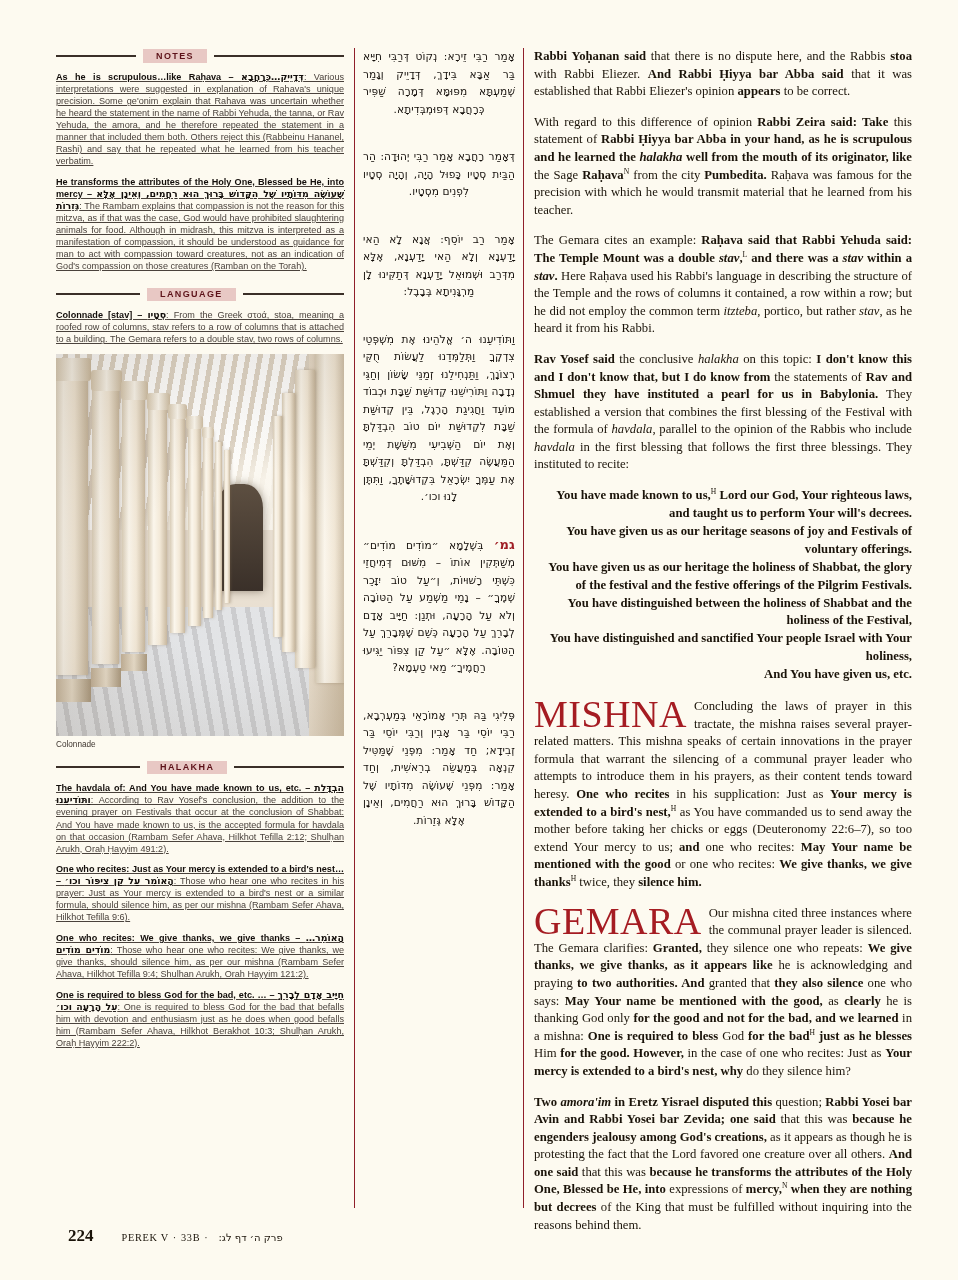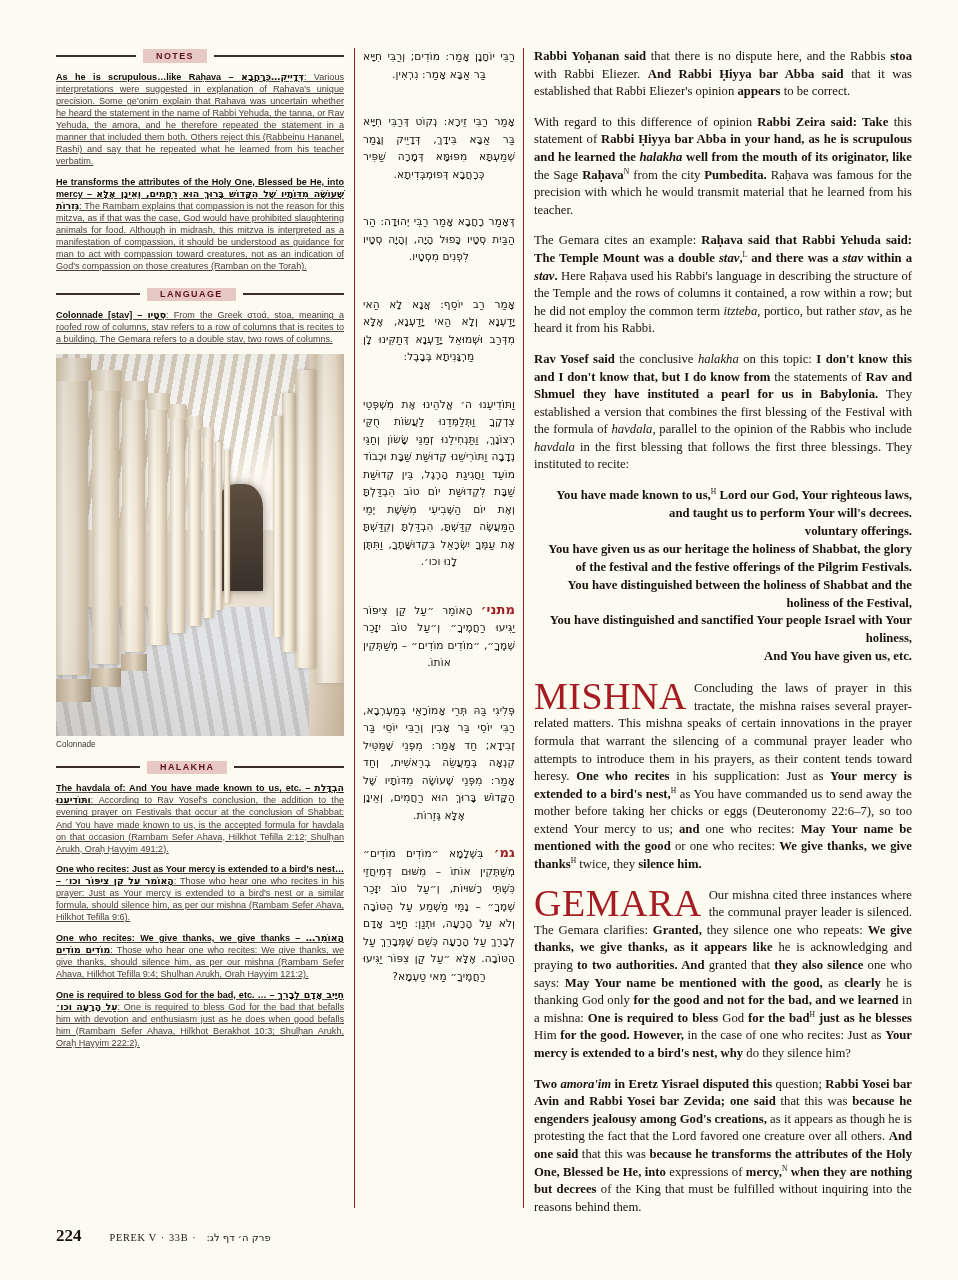--- a/index.html
+++ b/index.html
@@ -188,21 +188,21 @@
     font-size:38px;
     line-height:30px;
     letter-spacing:.5px;
     margin:1px 7px 0 0;
     font-weight:normal;
   }
 
   
   .footer{
     position:absolute;
-    left:56px;bottom:34px;
+    left:68px;bottom:34px;
     width:856px;
     display:flex;align-items:baseline;
   }
   .fnum{
     font-family:"Liberation Serif", serif;
     font-weight:bold;font-size:17px;color:#1a1309;
     margin-right:28px;
   }
   .fperek{
     font-family:"Liberation Serif", serif;
@@ -235,21 +235,21 @@
       <p class="sb-p">
         <b>He transforms the attributes of the Holy One, Blessed be He, into mercy – </b><span class="he">שֶׁעוֹשֶׂה מִדּוֹתָיו שֶׁל הַקָּדוֹשׁ בָּרוּךְ הוּא רַחֲמִים, וְאֵינָן אֶלָּא גְּזֵרוֹת</span><span>: The Rambam explains that compassion is not the reason for this mitzva, as if that was the case, God would have prohibited slaughtering animals for food. Although in midrash, this mitzva is interpreted as a manifestation of compassion, it should be understood as guidance for man to act with compassion toward creatures, not as an indication of God's compassion on those creatures (Ramban on the Torah).</span>
       </p>
 
       <div class="sb-head" style="margin-top:14px">
         <span class="bar l"></span>
         <span class="lbl">LANGUAGE</span>
         <span class="bar"></span>
       </div>
       <p class="sb-p">
-        <b>Colonnade [stav] – </b><span class="he">סְטָיו</span><span>: From the Greek στοά, stoa, meaning a roofed row of columns, stav refers to a row of columns that is recites to a building. The Gemara refers to a double stav, two rows of columns.</span>
+        <b>Colonnade [stav] – </b><span class="he">סְטָיו</span><span>: From the Greek στοά, stoa, meaning a roofed row of columns, stav refers to a row of columns that is attached to a building. The Gemara refers to a double stav, two rows of columns.</span>
       </p>
 
       <div class="sb-img-wrap">
         <div class="sb-img">
           <div class="cn">
             <div class="ceil"></div>
             <div class="ceilmask"></div>
             <div class="floor"></div>
             <div class="wallR"></div>
             <div class="door"></div>
@@ -299,41 +299,40 @@
         <b>One who recites: We give thanks, we give thanks – </b><span class="he">הָאוֹמֵר… מוֹדִים מוֹדִים</span><span>: Those who hear one who recites: We give thanks, we give thanks, should silence him, as per our mishna (Rambam Sefer Ahava, Hilkhot Tefilla 9:4; Shulḥan Arukh, Oraḥ Ḥayyim 121:2).</span>
       </p>
       <p class="sb-p">
         <b>One is required to bless God for the bad, etc. … – </b><span class="he">חַיָּיב אָדָם לְבָרֵךְ עַל הָרָעָה וכו׳</span><span>: One is required to bless God for the bad that befalls him with devotion and enthusiasm just as he does when good befalls him (Rambam Sefer Ahava, Hilkhot Berakhot 10:3; Shulḥan Arukh, Oraḥ Ḥayyim 222:2).</span>
       </p>
     </div>
 
     <div class="rule-v"></div>
 
     <div class="col-heb">
-      <p class="heb heb-sp-lg">רַבִּי יוֹחָנָן אָמַר: מוֹדִים; וְרַבִּי חִיָּיא בַּר אַבָּא אָמַר: נִרְאִין.</p>
       <p class="heb heb-sp-lg">אָמַר רַבִּי זֵירָא: נְקוֹט דְּרַבִּי חִיָּיא בַּר אַבָּא בִּידָךְ, דְּדָיֵיק וְגָמַר שְׁמַעְתָּא מִפּוּמָּא דְּמָרָה שַׁפִּיר כְּרָחֲבָא דְּפוּמְבְּדִיתָא.</p>
       <p class="heb heb-sp-lg">דְּאָמַר רָחֲבָא אָמַר רַבִּי יְהוּדָה: הַר הַבַּיִת סְטָיו כָּפוּל הָיָה, וְהָיָה סְטָיו לִפְנִים מִסְטָיו.</p>
       <p class="heb heb-sp-lg">אָמַר רַב יוֹסֵף: אֲנָא לָא הַאי יָדַעְנָא וְלָא הַאי יָדַעְנָא, אֶלָּא מִדְּרַב וּשְׁמוּאֵל יָדַעְנָא דְּתַקִּינוּ לָן מַרְגָּנִיתָא בְּבָבֶל:</p>
       <p class="heb heb-sp-lg">וַתּוֹדִיעֵנוּ ה׳ אֱלֹהֵינוּ אֶת מִשְׁפְּטֵי צִדְקֶךָ וַתְּלַמְּדֵנוּ לַעֲשׂוֹת חֻקֵּי רְצוֹנָךְ, וַתַּנְחִילֵנוּ זְמַנֵּי שָׂשׂוֹן וְחַגֵּי נְדָבָה וַתּוֹרִישֵׁנוּ קְדוּשַּׁת שַׁבָּת וּכְבוֹד מוֹעֵד וַחֲגִיגַת הָרֶגֶל, בֵּין קְדוּשַּׁת שַׁבָּת לִקְדוּשַּׁת יוֹם טוֹב הִבְדַּלְתָּ וְאֶת יוֹם הַשְּׁבִיעִי מִשֵּׁשֶׁת יְמֵי הַמַּעֲשֶׂה קִדַּשְׁתָּ, הִבְדַּלְתָּ וְקִדַּשְׁתָּ אֶת עַמְּךָ יִשְׂרָאֵל בִּקְדוּשָּׁתֶךָ, וַתִּתֶּן לָנוּ וכו׳.</p>
-      <p class="heb heb-sp-lg"><span class="hl">מתני׳</span><span> הָאוֹמֵר ״עַל קַן צִיפּוֹר יַגִּיעוּ רַחֲמֶיךָ״ וְ״עַל טוֹב יִזָּכֵר שְׁמֶךָ״, ״מוֹדִים מוֹדִים״ – מְשַׁתְּקִין אוֹתוֹ.</span></p>
+      <p class="heb heb-sp-lg"><span class="hl">גמ׳</span><span> בִּשְׁלָמָא ״מוֹדִים מוֹדִים״ מְשַׁתְּקִין אוֹתוֹ – מִשּׁוּם דְּמִיחֲזֵי כִּשְׁתֵּי רָשׁוּיוֹת, וְ״עַל טוֹב יִזָּכֵר שְׁמֶךָ״ – נָמֵי מַשְׁמַע עַל הַטּוֹבָה וְלֹא עַל הָרָעָה, וּתְנַן: חַיָּיב אָדָם לְבָרֵךְ עַל הָרָעָה כְּשֵׁם שֶׁמְּבָרֵךְ עַל הַטּוֹבָה. אֶלָּא ״עַל קַן צִפּוֹר יַגִּיעוּ רַחֲמֶיךָ״ מַאי טַעְמָא?</span></p>
       <p class="heb">פְּלִיגִי בַּהּ תְּרֵי אָמוֹרָאֵי בְּמַעְרְבָא, רַבִּי יוֹסֵי בַּר אָבִין וְרַבִּי יוֹסֵי בַּר זְבִידָא; חַד אָמַר: מִפְּנֵי שֶׁמַּטִּיל קִנְאָה בְּמַעֲשֵׂה בְרֵאשִׁית, וְחַד אָמַר: מִפְּנֵי שֶׁעוֹשֶׂה מִדּוֹתָיו שֶׁל הַקָּדוֹשׁ בָּרוּךְ הוּא רַחֲמִים, וְאֵינָן אֶלָּא גְּזֵרוֹת.</p>
-      <p class="heb heb-sp-lg"><span class="hl">גמ׳</span><span> בִּשְׁלָמָא ״מוֹדִים מוֹדִים״ מְשַׁתְּקִין אוֹתוֹ – מִשּׁוּם דְּמִיחֲזֵי כִּשְׁתֵּי רָשׁוּיוֹת, וְ״עַל טוֹב יִזָּכֵר שְׁמֶךָ״ – נָמֵי מַשְׁמַע עַל הַטּוֹבָה וְלֹא עַל הָרָעָה, וּתְנַן: חַיָּיב אָדָם לְבָרֵךְ עַל הָרָעָה כְּשֵׁם שֶׁמְּבָרֵךְ עַל הַטּוֹבָה. אֶלָּא ״עַל קַן צִפּוֹר יַגִּיעוּ רַחֲמֶיךָ״ מַאי טַעְמָא?</span></p>
     </div>
 
     <div class="rule-v2"></div>
 
     <div class="col-eng">
       <p class="eng"><b>Rabbi Yoḥanan said</b> that there is no dispute here, and the Rabbis <b>stoa</b> with Rabbi Eliezer. <b>And Rabbi Ḥiyya bar Abba said</b> that it was established that Rabbi Eliezer's opinion <b>appears</b> to be correct.</p>
       <p class="eng">With regard to this difference of opinion <b>Rabbi Zeira said: Take</b> this statement of <b>Rabbi Ḥiyya bar Abba in your hand, as he is scrupulous and he learned the <i>halakha</i> well from the mouth of its originator, like</b> the Sage <b>Raḥava</b><sup>N</sup> from the city <b>Pumbedita.</b> Raḥava was famous for the precision with which he would transmit material that he learned from his teacher.</p>
       <p class="eng">The Gemara cites an example: <b>Raḥava said that Rabbi Yehuda said: The Temple Mount was a double <i>stav</i>,</b><sup>L</sup> <b>and there was a <i>stav</i> within a <i>stav</i>.</b> Here Raḥava used his Rabbi's language in describing the structure of the Temple and the rows of columns it contained, a row within a row; but he did not employ the common term <i>itzteba</i>, portico, but rather <i>stav</i>, as he heard it from his Rabbi.</p>
       <p class="eng"><b>Rav Yosef said</b> the conclusive <i>halakha</i> on this topic: <b>I don't know this and I don't know that, but I do know from</b> the statements of <b>Rav and Shmuel they have instituted a pearl for us in Babylonia.</b> They established a version that combines the first blessing of the Festival with the formula of <i>havdala</i>, parallel to the opinion of the Rabbis who include <i>havdala</i> in the first blessing that follows the first three blessings. They instituted to recite:</p>
 
       <div class="eng prayer" id="prayer-block">
           <span class="ln"><b>You have made known to us,</b><sup>H</sup><b> Lord our God, Your righteous laws,</b></span>
           <span class="ind2"><b>and taught us to perform Your will's decrees.</b></span>
+          <span class="ln"><b>You have given us as our heritage seasons of joy and Festivals of</b></span>
           <span class="ind"><b>voluntary offerings.</b></span>
           <span class="ln"><b>You have given us as our heritage the holiness of Shabbat, the glory</b></span>
           <span class="ind"><b>of the festival and the festive offerings of the Pilgrim Festivals.</b></span>
           <span class="ln"><b>You have distinguished between the holiness of Shabbat and the</b></span>
           <span class="ind"><b>holiness of the Festival,</b></span>
           <span class="ln"><b>You have distinguished and sanctified Your people Israel with Your</b></span>
           <span class="ind"><b>holiness,</b></span>
           <span class="ln"><b>And You have given us, etc.</b></span>
         </div>
 

